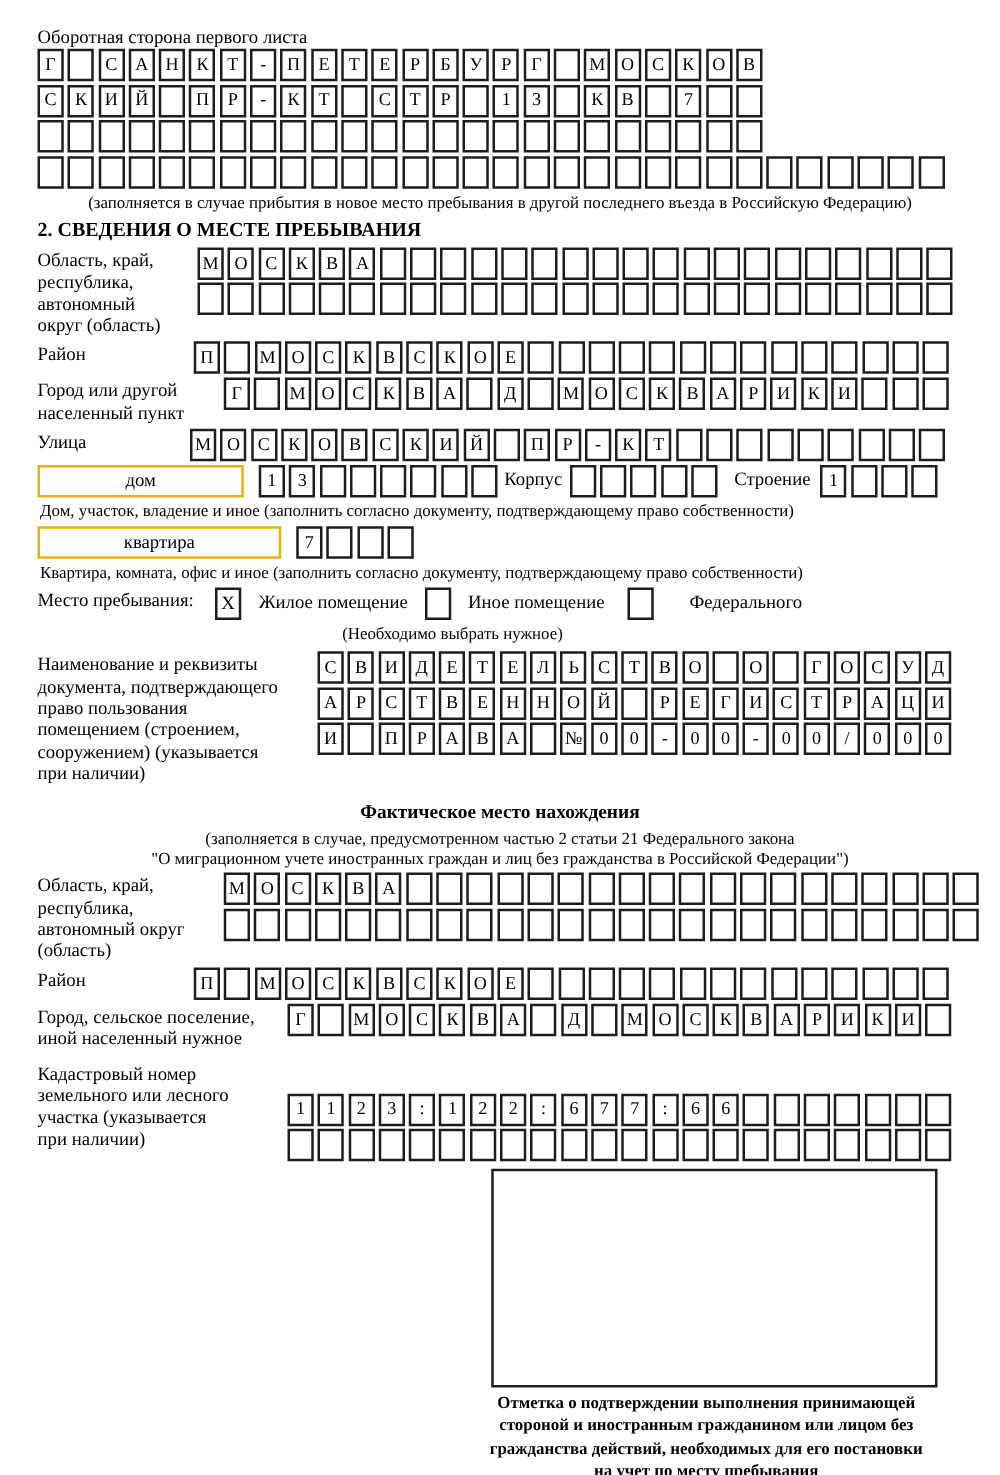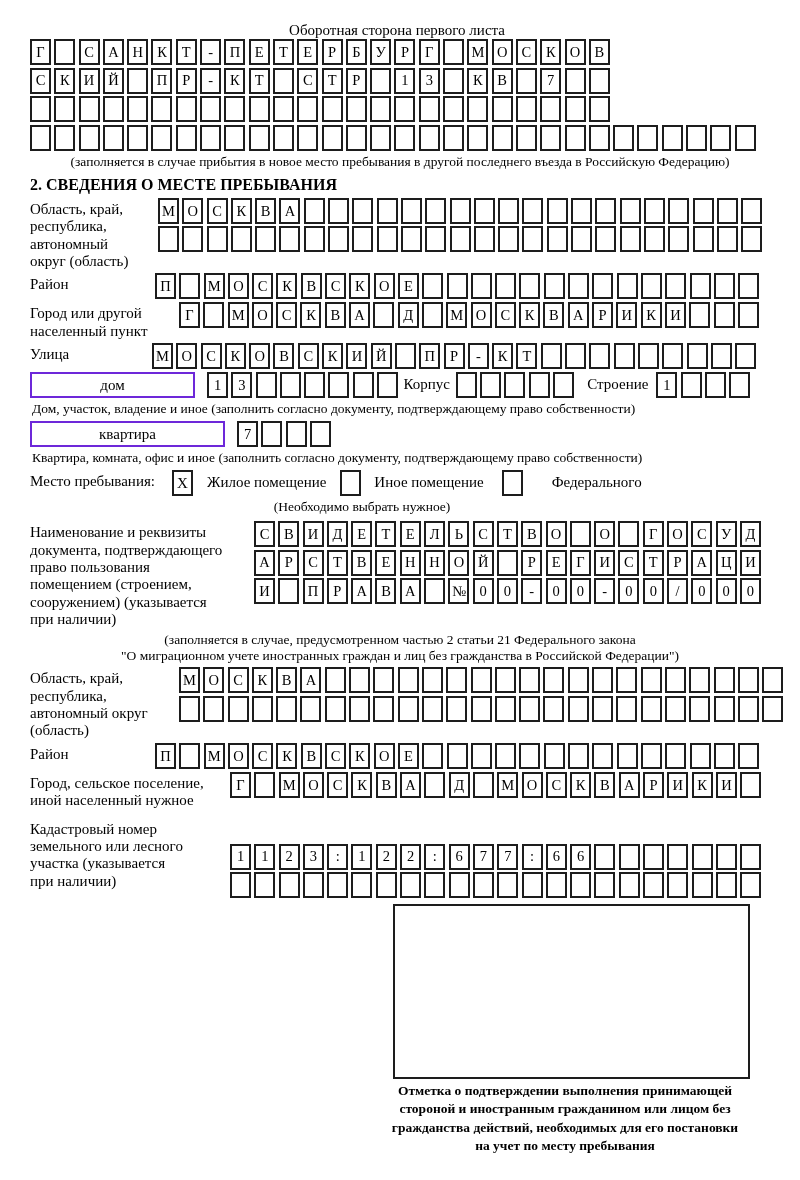--- a/index.html
+++ b/index.html
@@ -1,40 +1,40 @@
 <!DOCTYPE html>
 <html><head>
 <meta charset="utf-8">
 <style>
   html,body{margin:0;padding:0;background:#fff;}
   body{width:800px;height:1180px;color:#000;font-family:"Liberation Serif","DejaVu Serif",serif;}
   .page{position:relative;width:800px;height:1180px;overflow:hidden;}
   .inner{padding:8px 30px 0 30px;}
 
-  .back-note{text-align:center;font-size:15px;margin-top:14px;padding-right:6px;}
+  .back-note{text-align:left;font-size:15px;margin-top:14px;padding-right:6px;}
 
   .frow{display:flex;align-items:flex-start;margin-bottom:3px;}
   .flabel{flex:0 0 auto;font-size:15px;line-height:1.16;white-space:pre-line;padding-top:3px;}
   .w151{width:151px;} .w128{width:128px;} .w125{width:125px;} .w122{width:122px;}
   .w149{width:149px;} .w224{width:224px;} .w200{width:200px;} .w142{width:142px;}
 
   .cells{display:flex;flex:0 0 auto;}
   .cells + .cells{margin-top:2.5px;}
   .gridstack{display:flex;flex-direction:column;}
   .cell{flex:0 0 auto;width:21px;height:26px;box-sizing:border-box;border:2px solid #1d1d1d;
         margin-right:3.3px;display:flex;align-items:center;justify-content:center;
         font-size:14.5px;line-height:1;}
   .fullrow{margin-left:0;margin-top:0.5px;}
 
   .note{font-size:13.5px;text-align:center;white-space:pre-line;line-height:1.25;margin:3px 0 2px 0;}
   .note-left{font-size:13.5px;text-align:left;margin:2px 0 4px 2px;}
   .h-bold{font-weight:bold;text-align:left;font-size:16px;margin:5px 0 4px 0;}
   .h-bold2{font-weight:bold;text-align:center;font-size:15.5px;margin:12px 0 4px 0;}
 
-  .widebox{flex:0 0 auto;height:26px;box-sizing:border-box;border:2px solid #6d28d9;
+  .widebox{flex:0 0 auto;height:26px;box-sizing:border-box;border:2px solid #eab308;
            display:flex;align-items:center;justify-content:center;font-size:15px;}
   .wb165{width:165px;margin-right:12px;} .wb195{width:195px;margin-right:12px;}
   .inline-lbl{font-size:15px;padding-top:4px;flex:0 0 auto;}
 
   .chk{flex:0 0 auto;width:21px;height:26px;box-sizing:border-box;border:2px solid #1d1d1d;
        display:flex;align-items:center;justify-content:center;font-size:15px;}
 
   .stayrow{display:flex;align-items:flex-start;margin-top:4px;margin-bottom:0;}
   .choose-note{font-size:13.5px;margin:3px 0 6px 182px;width:300px;text-align:center;}
 
@@ -450,20 +450,21 @@
             <span class="cell">0</span>
             <span class="cell">0</span>
             <span class="cell">/</span>
             <span class="cell">0</span>
             <span class="cell">0</span>
             <span class="cell">0</span>
           </div>
       </div>
     </div>
 
+    <div class="h-bold2">Фактическое место нахождения</div>
     <div class="note">(заполняется в случае, предусмотренном частью 2 статьи 21 Федерального закона
 "О миграционном учете иностранных граждан и лиц без гражданства в Российской Федерации")</div>
 
     <div class="frow">
       <div class="flabel w149">Область, край,
 республика,
 автономный округ
 (область)</div>
       <div class="gridstack">
         <div class="cells">

